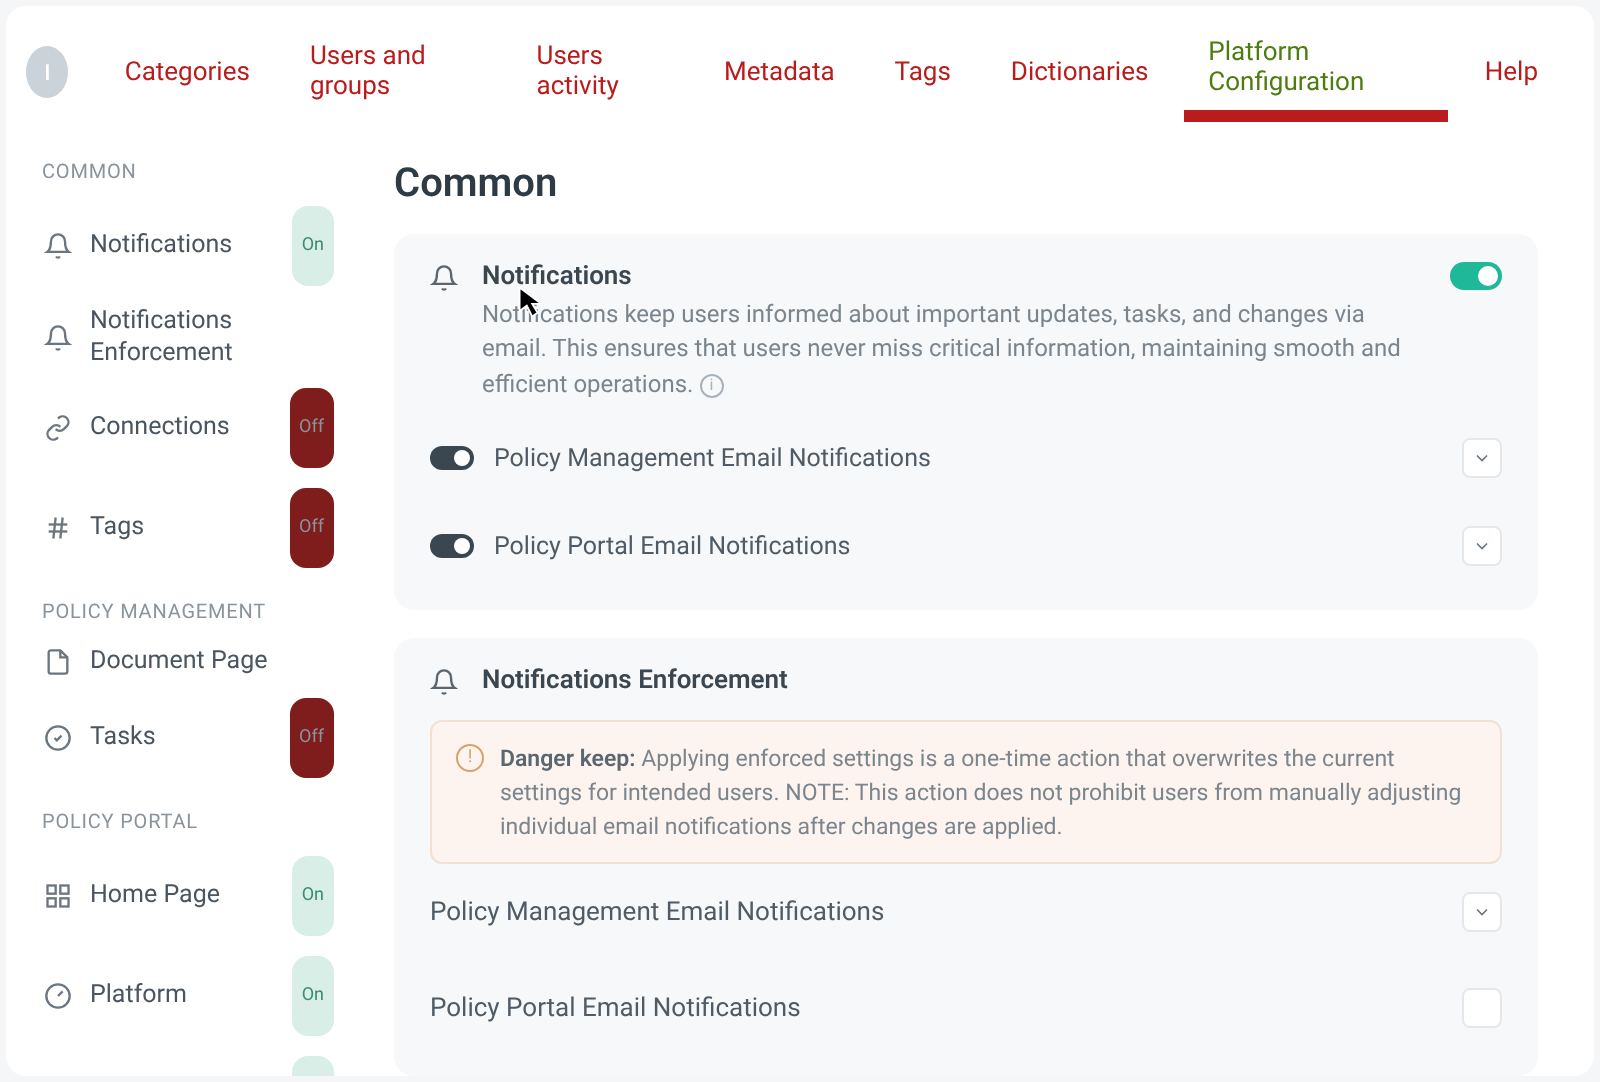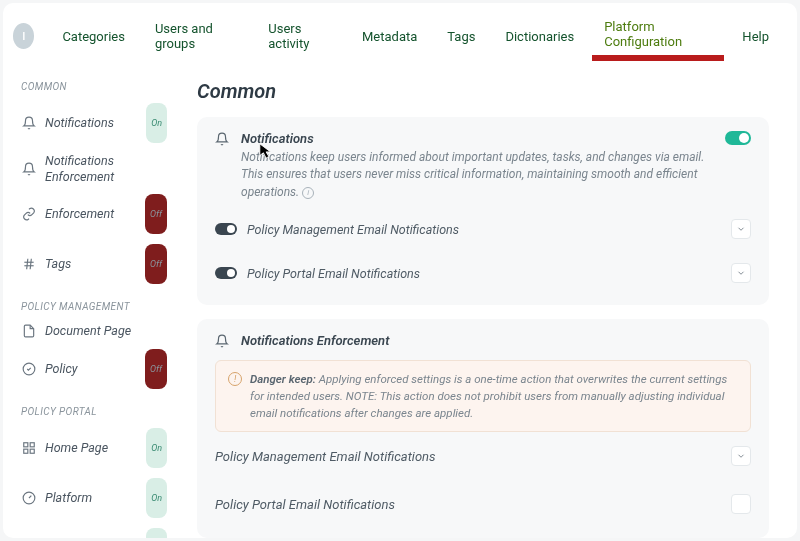--- a/index.html
+++ b/index.html
@@ -33,34 +33,33 @@
   .avatar {
     width: 26px; height: 26px;
     border-radius: 50%;
     background: #c9d3d9;
     display: flex; align-items: center; justify-content: center;
     color: #fff; font-size: 11px; font-weight: 500;
     margin-right: 10px;
   }
   .topnav-item {
     padding: 8px 12px;
-    color: #14532d;
+    color: #b91c1c;
     cursor: pointer;
     font-size: 13px;
   }
   .topnav-item.active {
     color: #4d7c0f;
     border-bottom: 6px solid #b91c1c;
     padding-bottom: 6px;
   }
   .body {
     display: flex;
     flex: 1;
     overflow: hidden;
-    font-style: italic;
   }
   
   .sidebar {
     width: 176px;
     padding: 14px 8px 0 14px;
     overflow-y: auto;
     font-size: 12.5px;
   }
   .side-head {
     font-size: 10px;
@@ -258,21 +257,21 @@
           </span>
           <span class="lbl">Notifications Enforcement</span>
         </div>
         <div class="side-item">
           <span class="ic">
             <svg width="14" height="14" viewBox="0 0 24 24" fill="none" stroke="currentColor" stroke-width="2">
               <path d="M10 13a5 5 0 007 0l3-3a5 5 0 00-7-7l-1 1"></path>
               <path d="M14 11a5 5 0 00-7 0l-3 3a5 5 0 007 7l1-1"></path>
             </svg>
           </span>
-          <span class="lbl">Enforcement</span>
+          <span class="lbl">Connections</span>
           <span class="badge off">Off</span>
         </div>
         <div class="side-item">
           <span class="ic">
             <svg width="14" height="14" viewBox="0 0 24 24" fill="none" stroke="currentColor" stroke-width="2">
               <line x1="4" y1="9" x2="20" y2="9"></line>
               <line x1="4" y1="15" x2="20" y2="15"></line>
               <line x1="10" y1="3" x2="8" y2="21"></line>
               <line x1="16" y1="3" x2="14" y2="21"></line>
             </svg>
@@ -290,21 +289,21 @@
           </span>
           <span class="lbl">Document Page</span>
         </div>
         <div class="side-item">
           <span class="ic">
             <svg width="14" height="14" viewBox="0 0 24 24" fill="none" stroke="currentColor" stroke-width="2">
               <circle cx="12" cy="12" r="10"></circle>
               <path d="M9 12l2 2 4-4"></path>
             </svg>
           </span>
-          <span class="lbl">Policy</span>
+          <span class="lbl">Tasks</span>
           <span class="badge off">Off</span>
         </div>
         <div class="side-head">POLICY PORTAL</div>
         <div class="side-item">
           <span class="ic">
             <svg width="14" height="14" viewBox="0 0 24 24" fill="none" stroke="currentColor" stroke-width="2">
               <rect x="3" y="3" width="7" height="7"></rect>
               <rect x="14" y="3" width="7" height="7"></rect>
               <rect x="3" y="14" width="7" height="7"></rect>
               <rect x="14" y="14" width="7" height="7"></rect>

